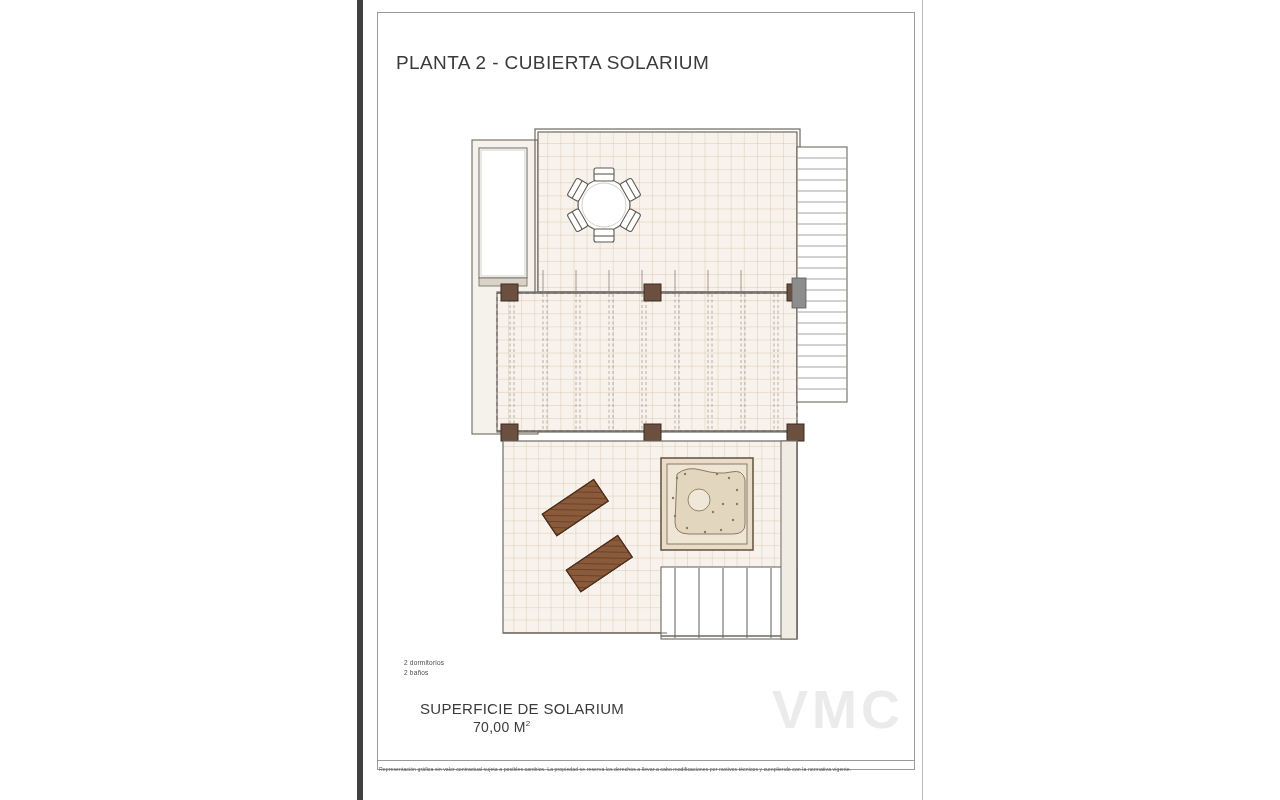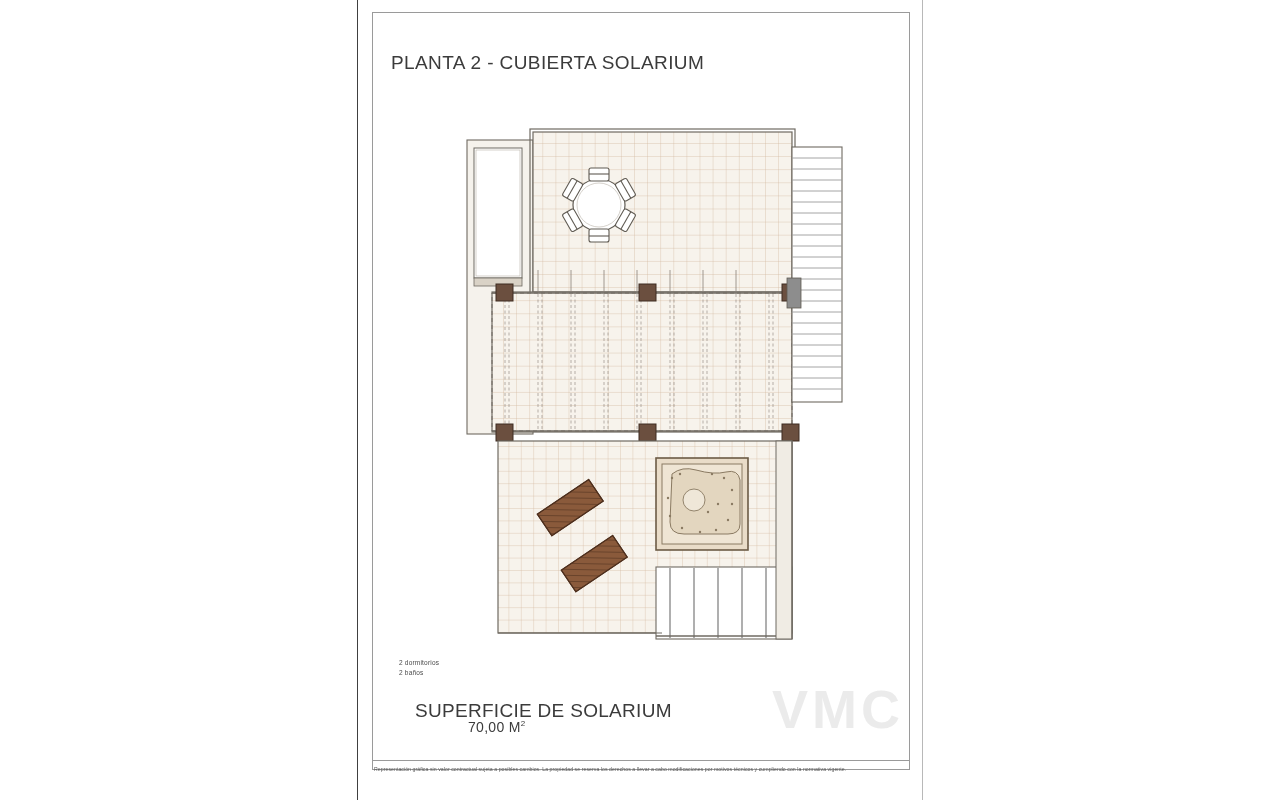--- a/index.html
+++ b/index.html
@@ -16,21 +16,21 @@
   }
 
   
   #sheet {
     position: absolute;
     left: 357px;
     top: 0px;
     width: 566px;
     height: 800px;
     background: #ffffff;
-    border-left: 1px solid #404040;
+    border-left: 6px solid #404040;
     border-right: 1px solid #b8b8b8;
     box-sizing: border-box;
   }
   #inner-border {
     position: absolute;
     left: 14px;
     top: 12px;
     width: 538px;
     height: 758px;
     border: 1px solid #9a9a9a;
@@ -65,21 +65,21 @@
     letter-spacing: 0.2px;
     white-space: nowrap;
   }
   #spec-bedrooms { left: 41px; top: 659px; }
   #spec-baths    { left: 41px; top: 669px; }
 
   #area-label {
     position: absolute;
     left: 57px;
     top: 700px;
-    font-size: 19px;
+    font-size: 15px;
     color: #3b3b3b;
     letter-spacing: 0.3px;
     white-space: nowrap;
   }
   #area-value {
     position: absolute;
     left: 110px;
     top: 719px;
     font-size: 14px;
     color: #3b3b3b;

